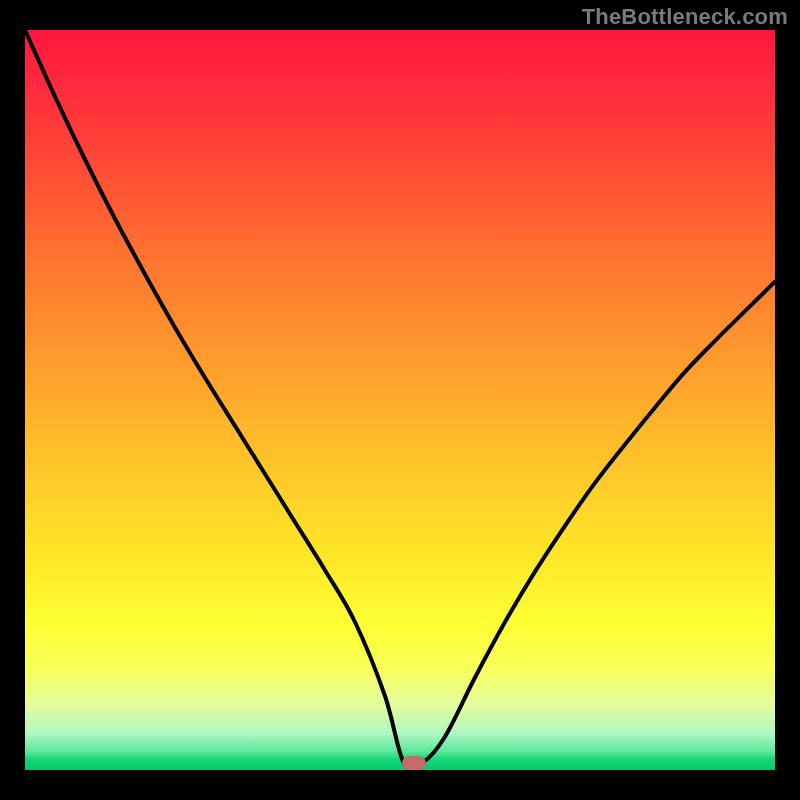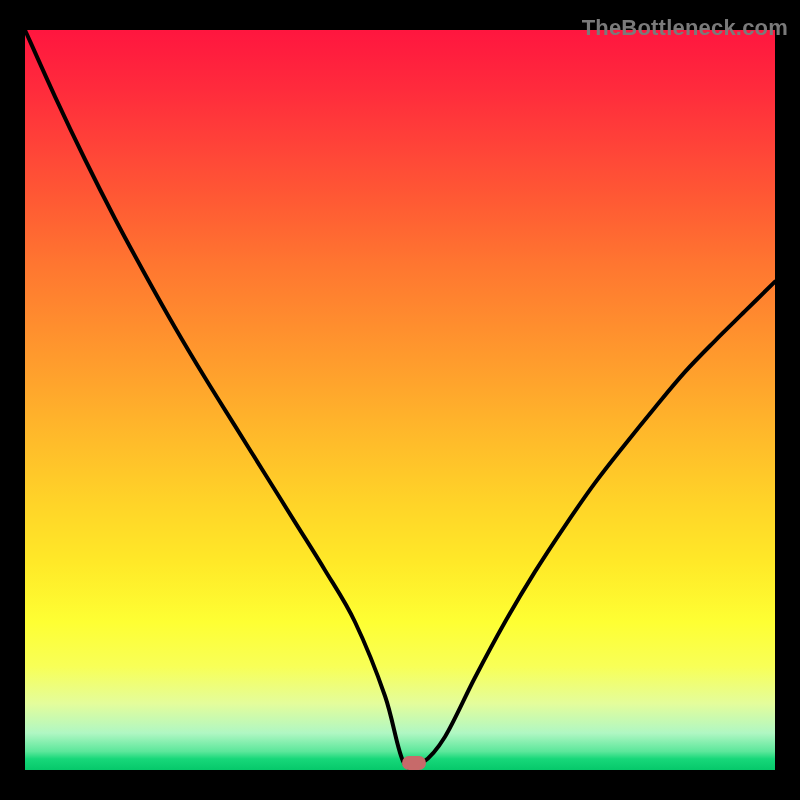--- a/index.html
+++ b/index.html
@@ -19,21 +19,20 @@
   }
   .watermark {
     position: absolute;
     top: 4px;
     right: 12px;
     color: #7a7a7a;
     font-size: 22px;
     font-weight: bold;
     letter-spacing: 0.2px;
     z-index: 5;
-    margin-top: 11px;
   }
   .plot-area {
     position: absolute;
     left: 25px;
     top: 30px;
     width: 750px;
     height: 740px;
     background: linear-gradient(
       to bottom,
       #ff163f 0%,

